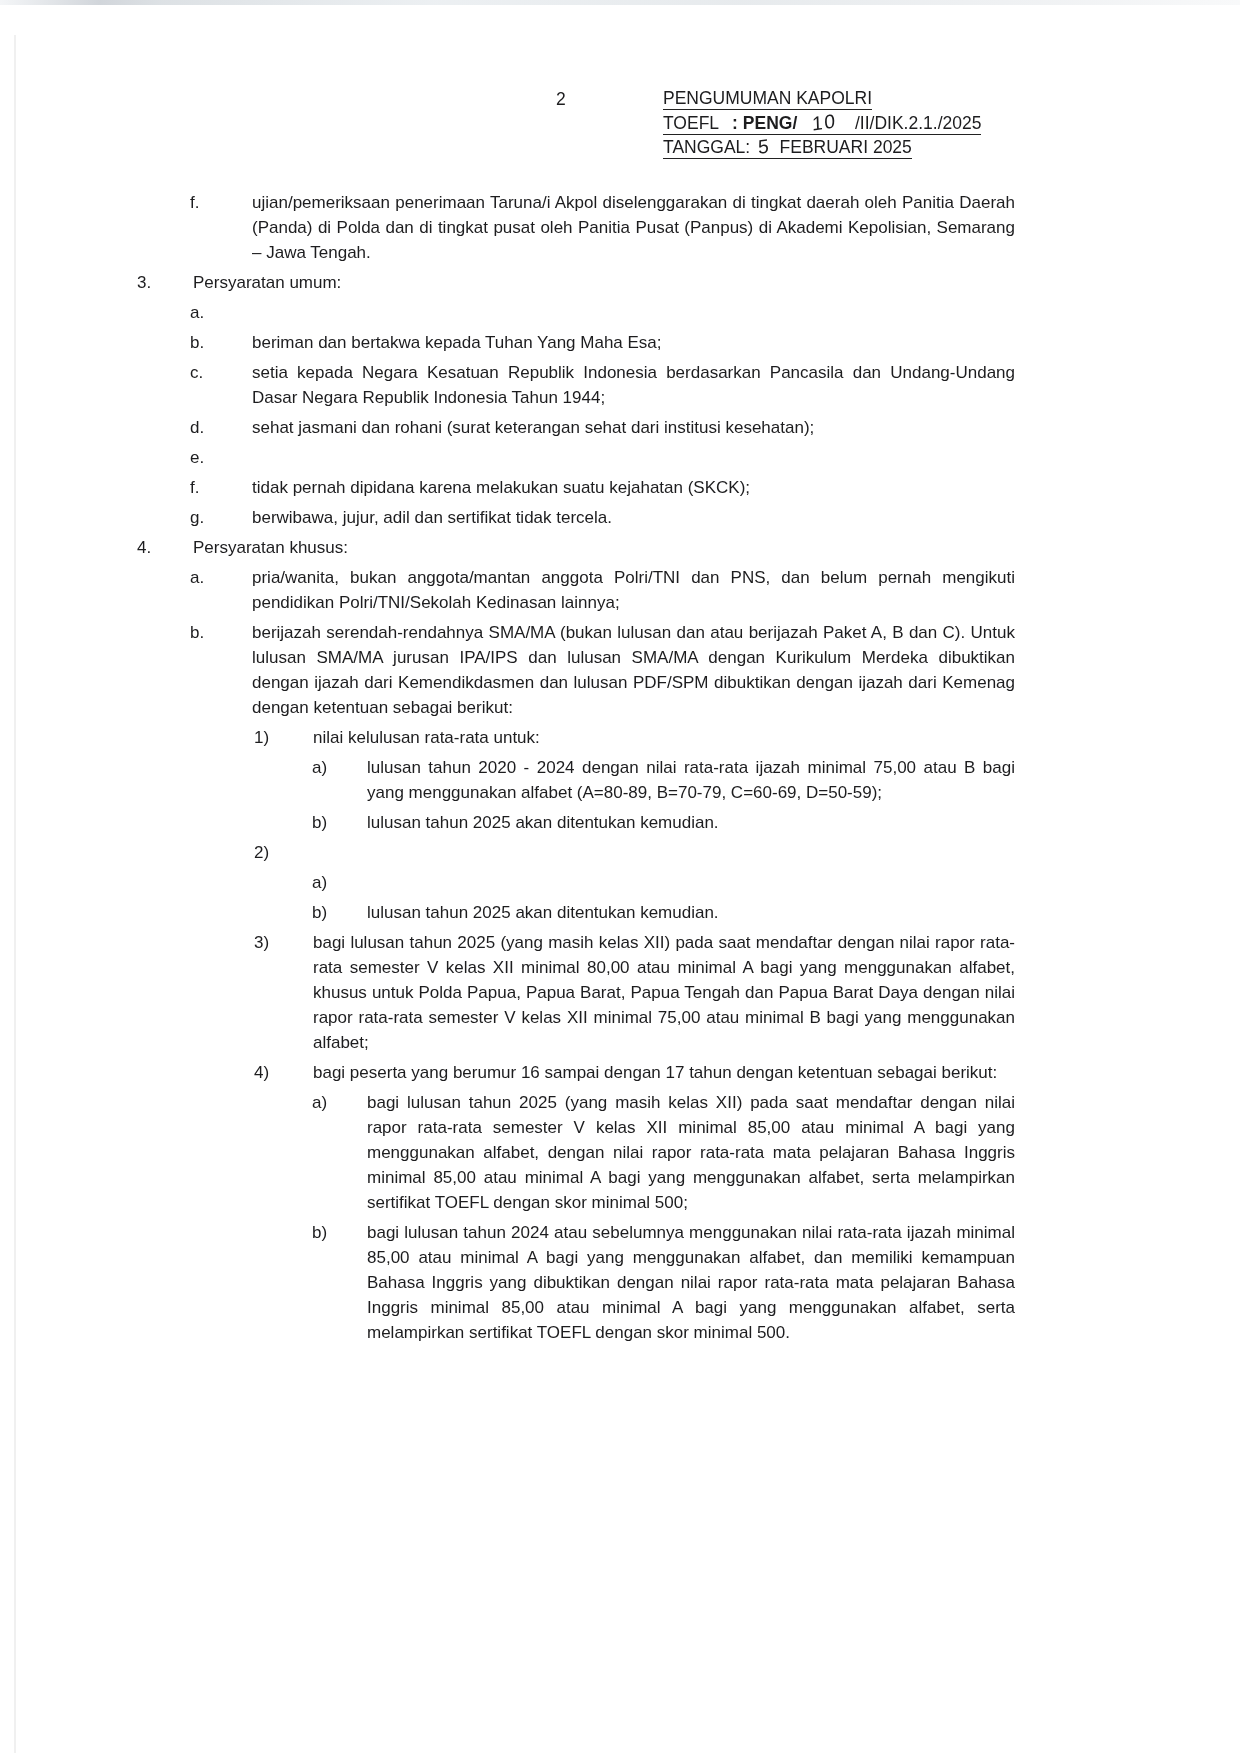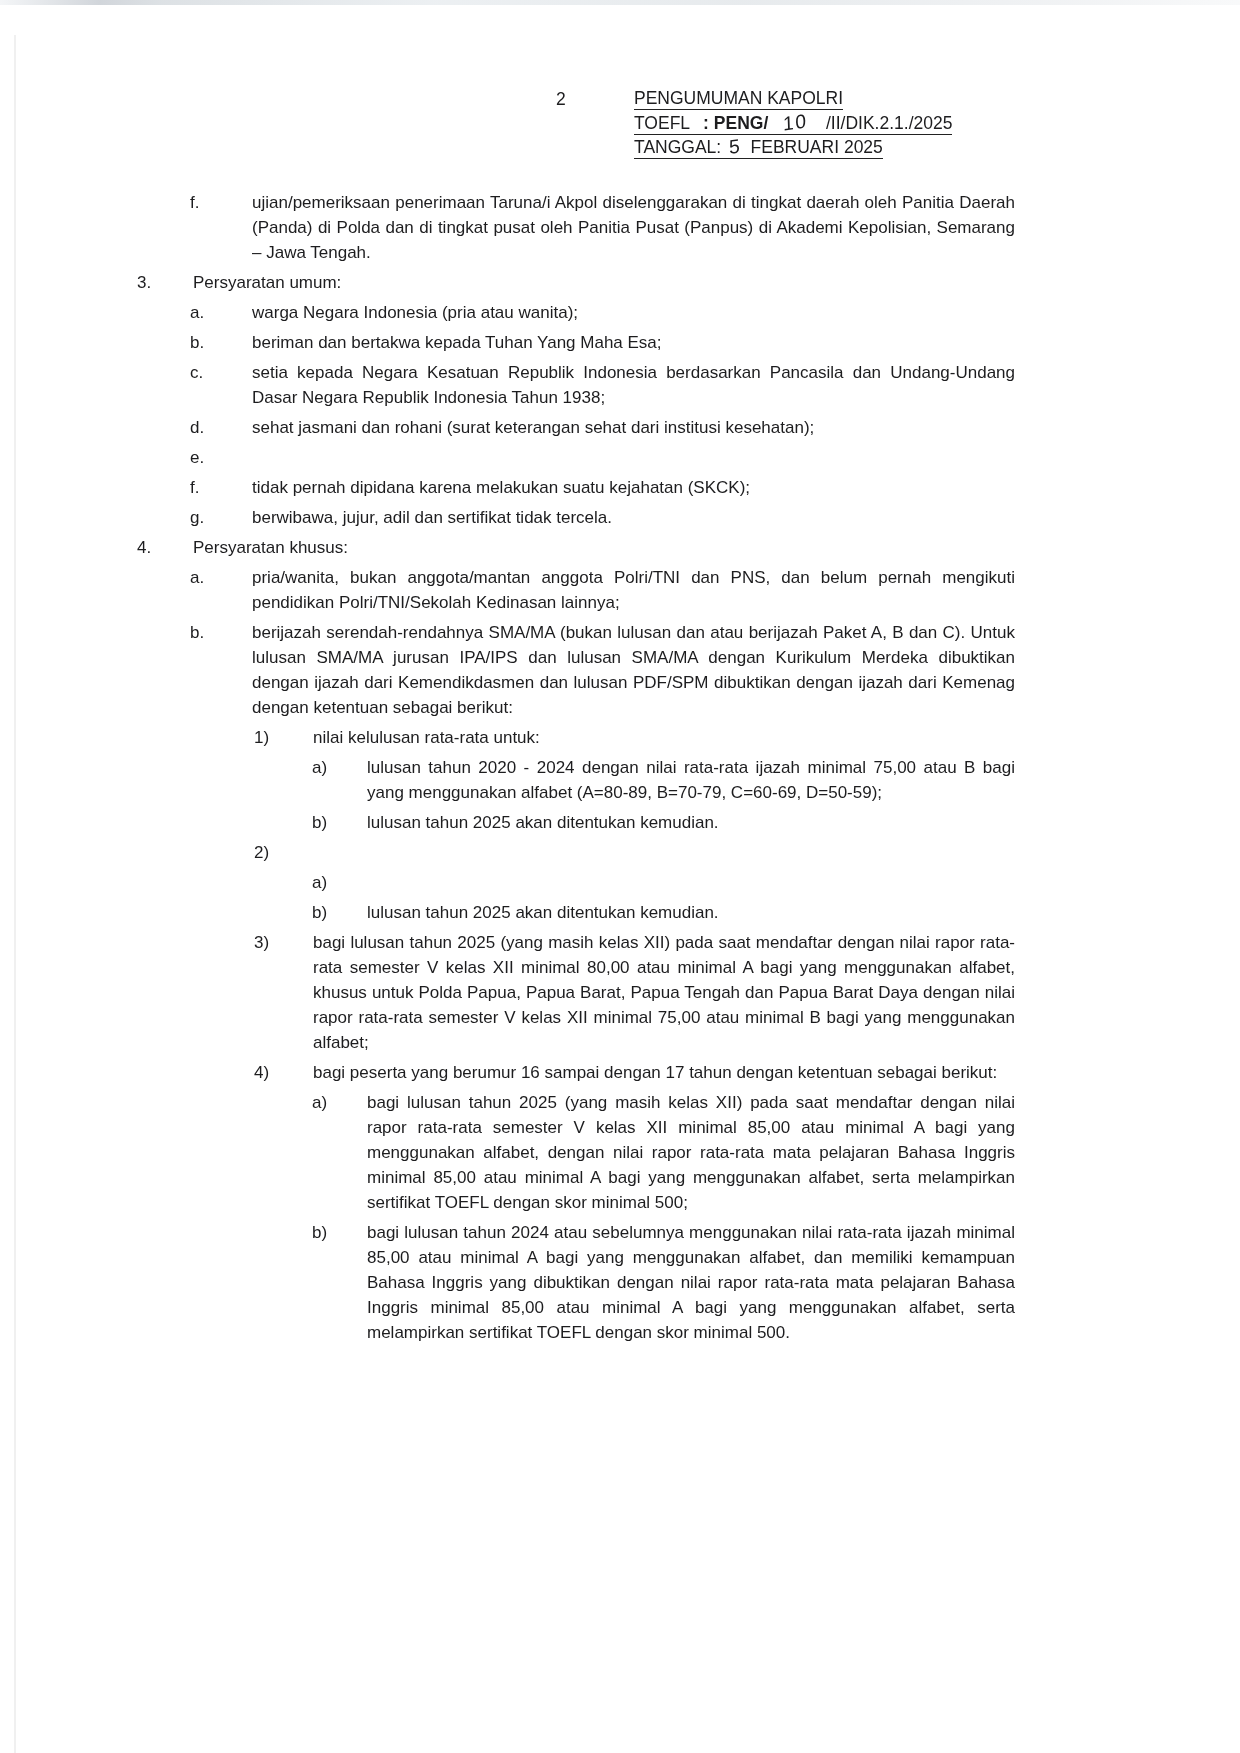--- a/index.html
+++ b/index.html
@@ -20,21 +20,21 @@
   .scan-left{
     position:absolute;top:35px;left:14px;width:2px;height:1718px;
     background:#e3e3e3;opacity:.55;
   }
   
   .page-num{
     position:absolute;left:556px;top:88px;
     font-size:17.5px;line-height:22px;
   }
   .header-block{
-    position:absolute;left:634px;top:88px;width:370px;
+    position:absolute;left:663px;top:88px;width:370px;
     font-size:17.5px;
   }
   .hline{height:24.6px;}
   .hline .u{
     display:inline-block;
     border-bottom:1.7px solid #222;
     padding-bottom:1px;
     white-space:nowrap;
     line-height:19px;
   }
@@ -94,31 +94,30 @@
     <span class="text">ujian/pemeriksaan penerimaan Taruna/i Akpol diselenggarakan di tingkat daerah oleh Panitia Daerah (Panda) di Polda dan di tingkat pusat oleh Panitia Pusat (Panpus) di Akademi Kepolisian, Semarang – Jawa Tengah.</span>
   </div>
 
   <div class="row gap">
     <span class="marker m0">3.</span>
     <span class="text">Persyaratan umum:</span>
   </div>
 
   <div class="row">
     <span class="marker m1">a.</span>
-    <span class="text">warga Negara Indonesia (pria atau wanita);</span>
   </div>
 
   <div class="row">
     <span class="marker m1">b.</span>
     <span class="text">beriman dan bertakwa kepada Tuhan Yang Maha Esa;</span>
   </div>
 
   <div class="row">
     <span class="marker m1">c.</span>
-    <span class="text">setia kepada Negara Kesatuan Republik Indonesia berdasarkan Pancasila dan Undang-Undang Dasar Negara Republik Indonesia Tahun 1938;</span>
+    <span class="text">setia kepada Negara Kesatuan Republik Indonesia berdasarkan Pancasila dan Undang-Undang Dasar Negara Republik Indonesia Tahun 1944;</span>
   </div>
 
   <div class="row">
     <span class="marker m1">d.</span>
     <span class="text">sehat jasmani dan rohani (surat keterangan sehat dari institusi kesehatan);</span>
   </div>
 
   <div class="row">
     <span class="marker m1">e.</span>
   </div>

